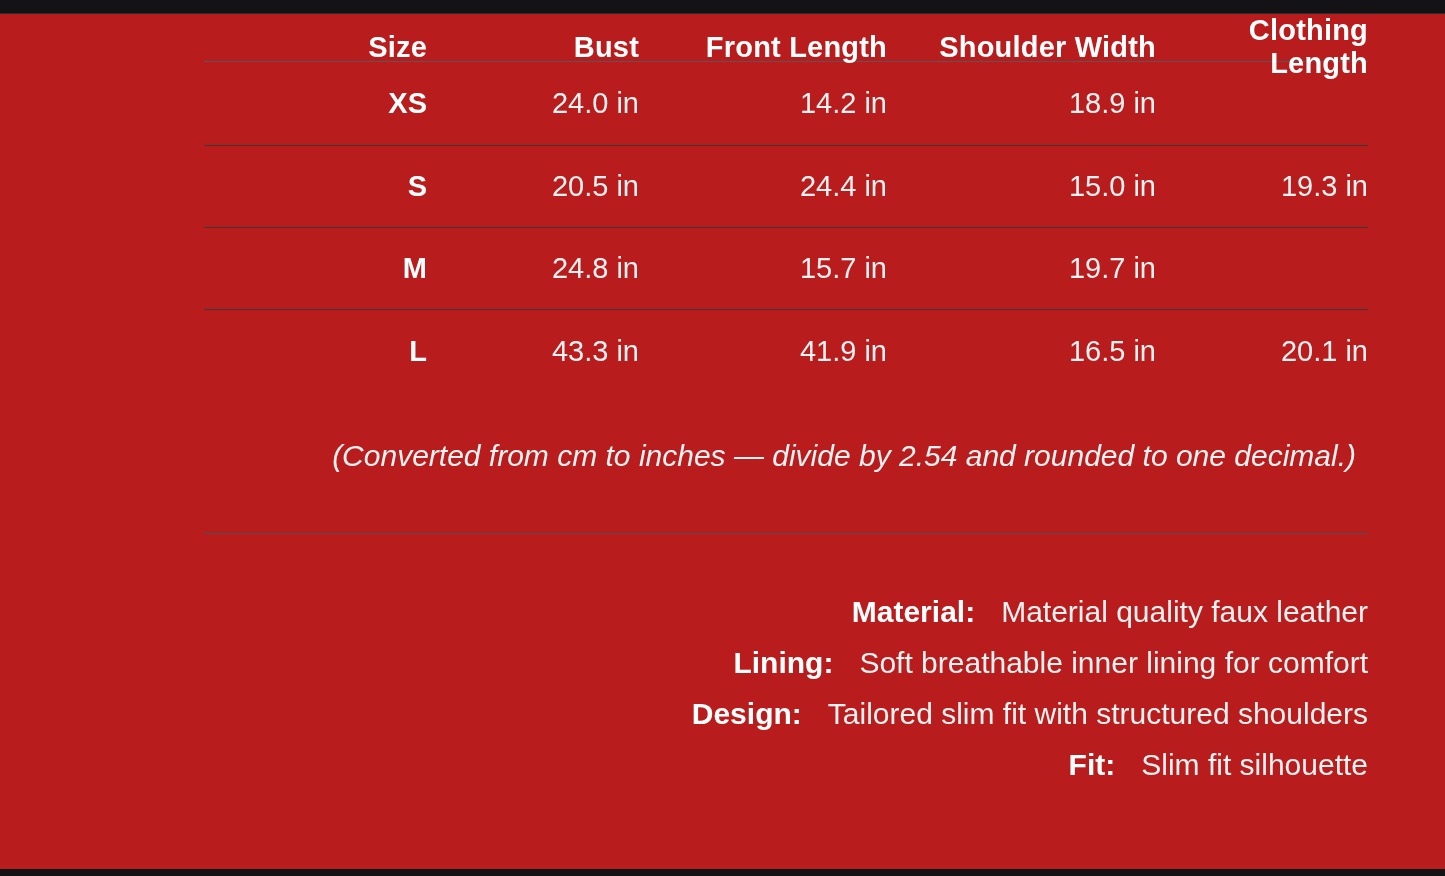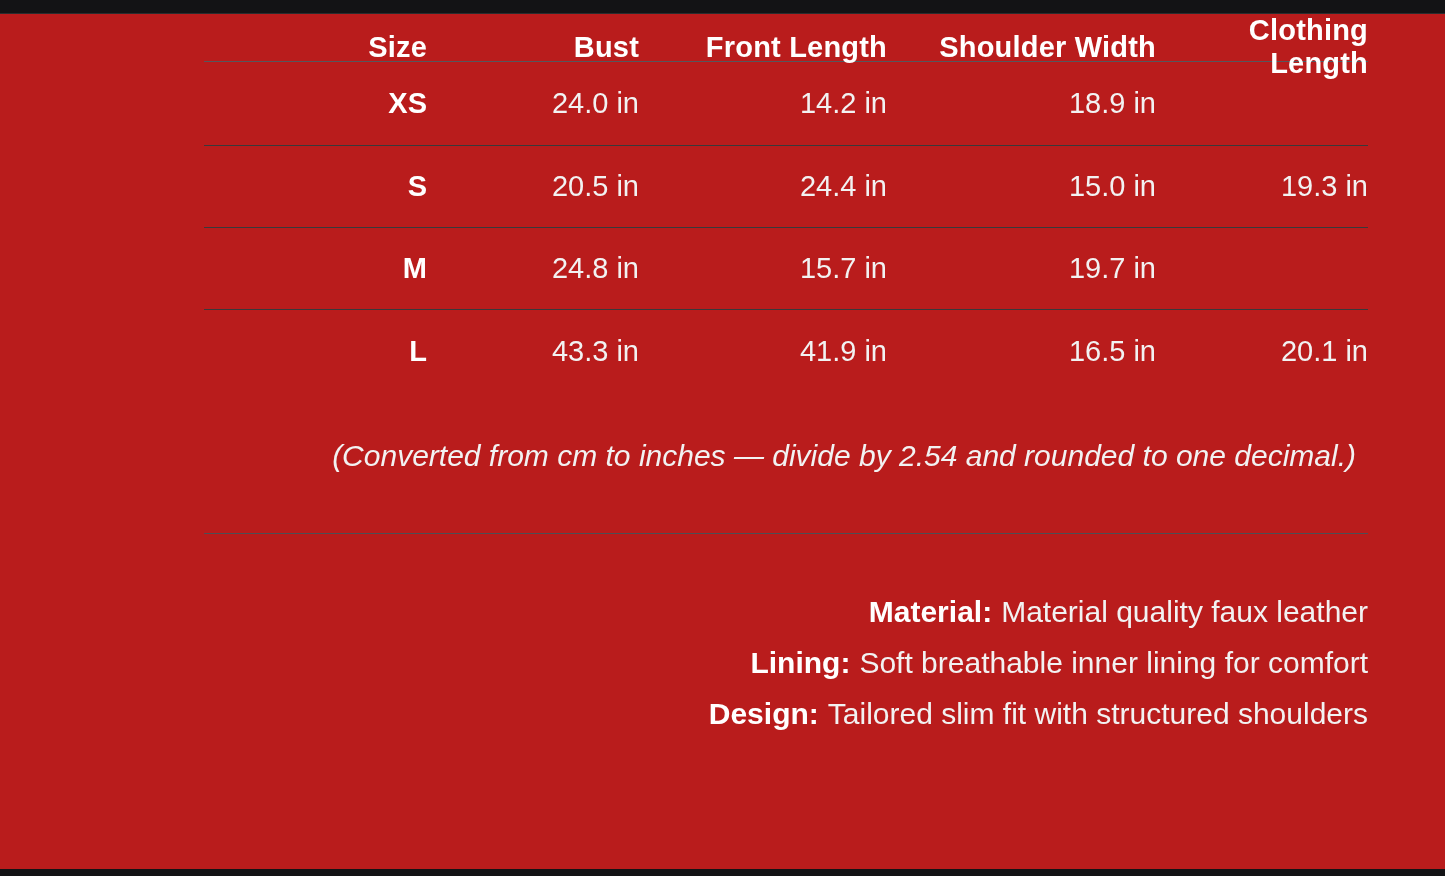--- a/index.html
+++ b/index.html
@@ -83,21 +83,21 @@
     left: 204px;
     top: 586px;
     width: 1164px;
     font-size: 30px;
     line-height: 51px;
     color: #f2f2f2;
   }
   .detail-label {
     font-weight: 700;
     color: #ffffff;
-    margin-right: 9px;
+    margin-right: 26px;
   }
 </style>
 </head>
 <body>
 
 <div class="screen">
 
   <div class="top-strip"></div>
 
   <div class="size-chart">
@@ -149,17 +149,20 @@
   <div class="product-details">
     <div>
       <span class="detail-label">Material:</span><span class="detail-value">Material quality faux leather</span>
     </div>
     <div>
       <span class="detail-label">Lining:</span><span class="detail-value">Soft breathable inner lining for comfort</span>
     </div>
     <div>
       <span class="detail-label">Design:</span><span class="detail-value">Tailored slim fit with structured shoulders</span>
     </div>
+    <div>
+      <span class="detail-label">Fit:</span><span class="detail-value">Slim fit silhouette</span>
+    </div>
   </div>
 
   <div class="bottom-strip"></div>
 
 </div>
 
 </body></html>

